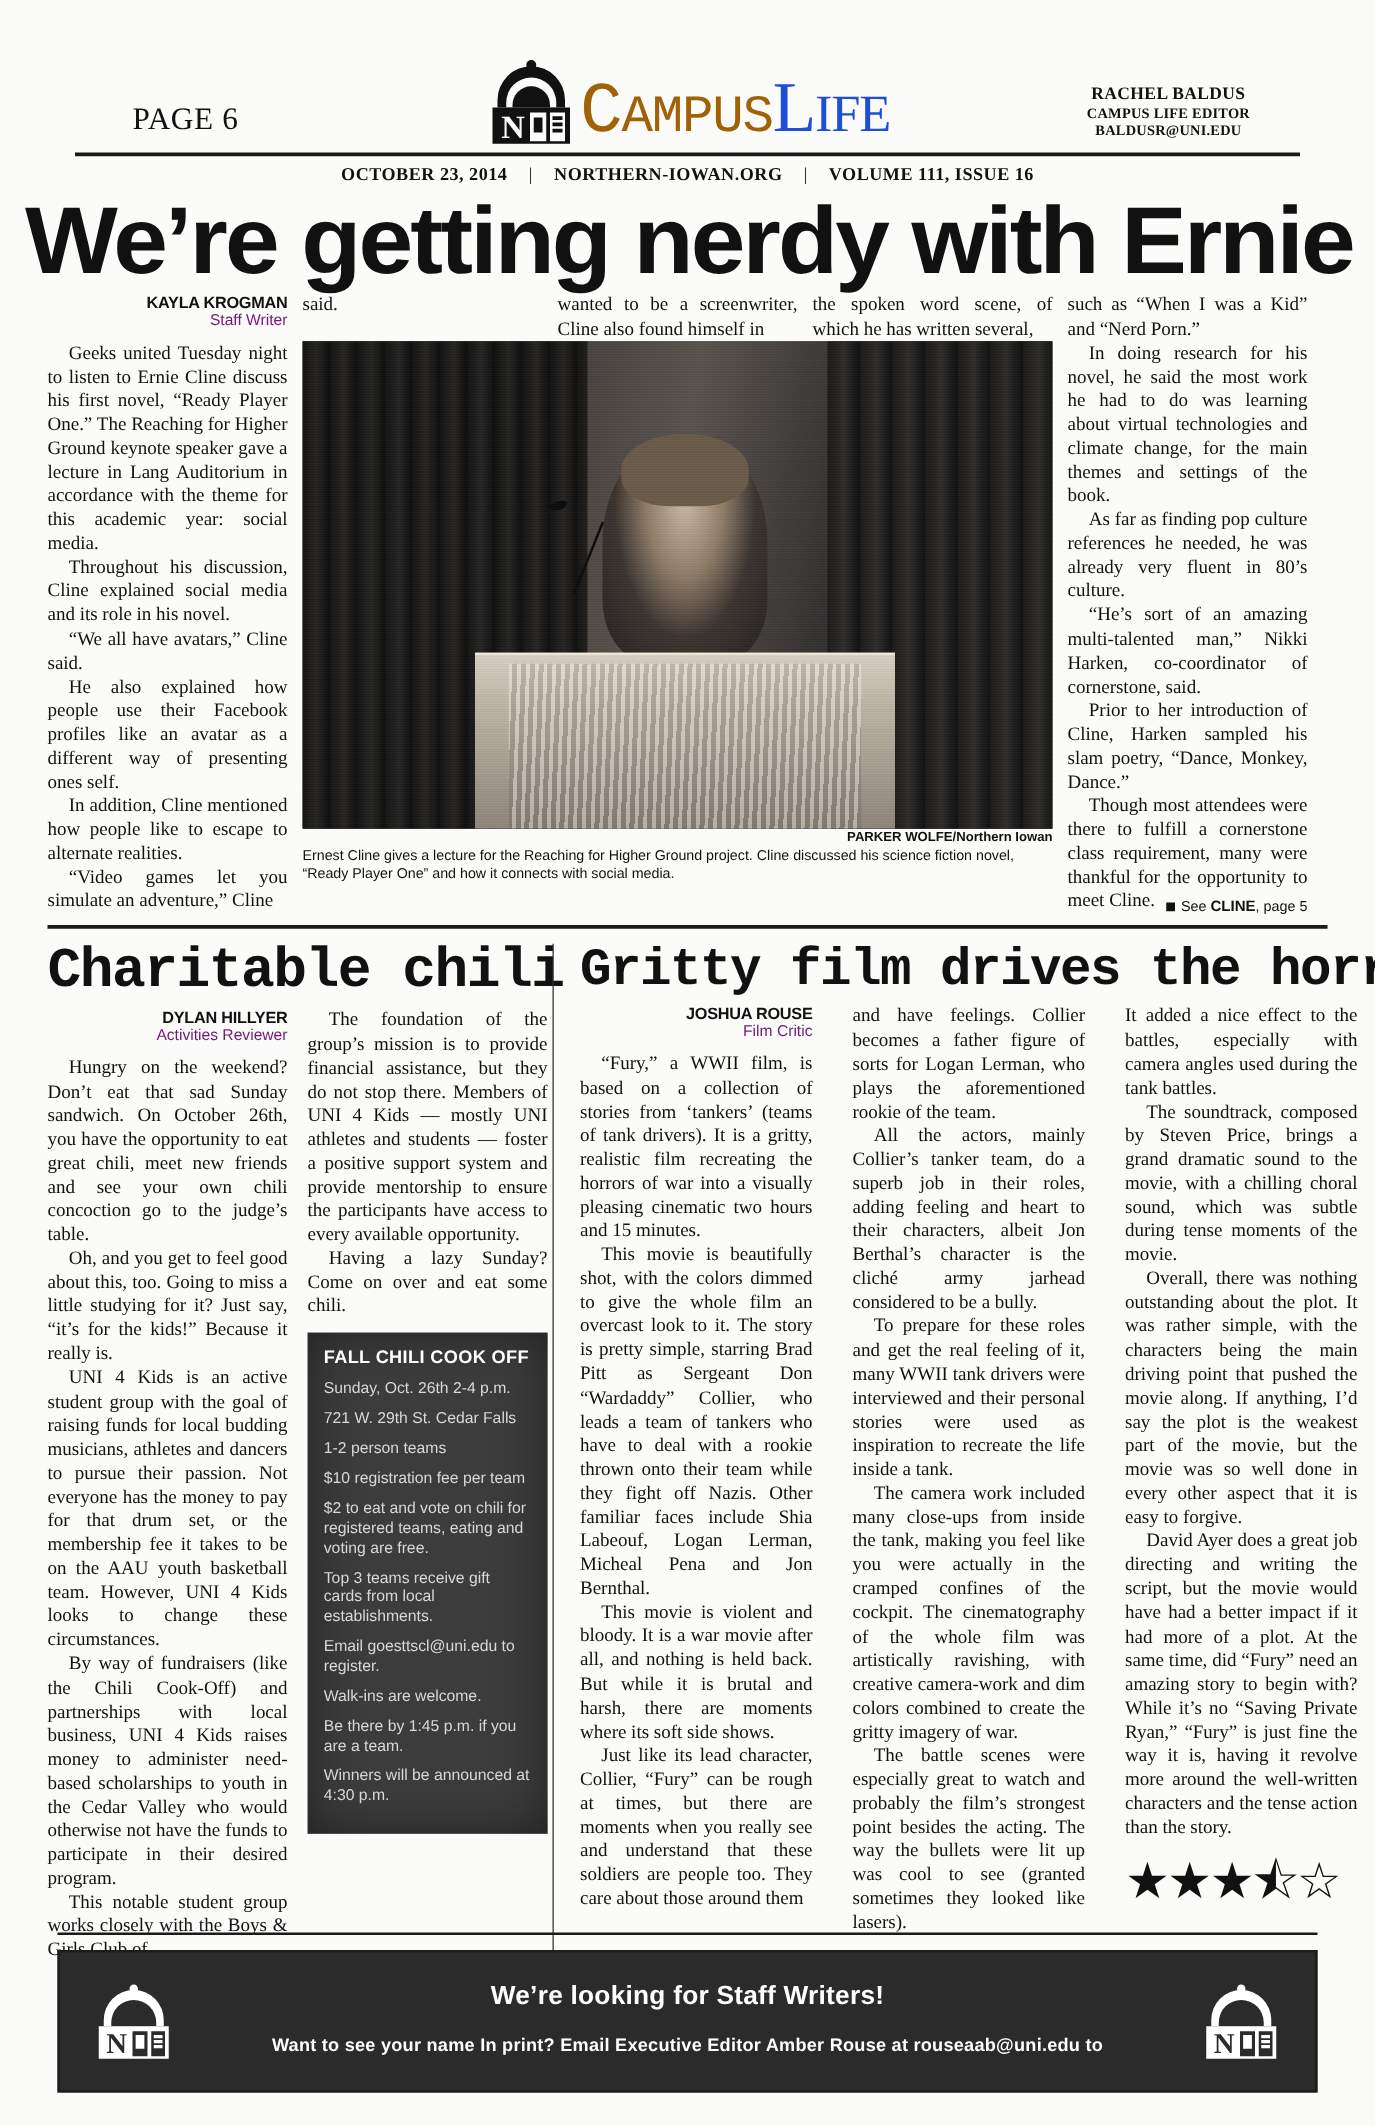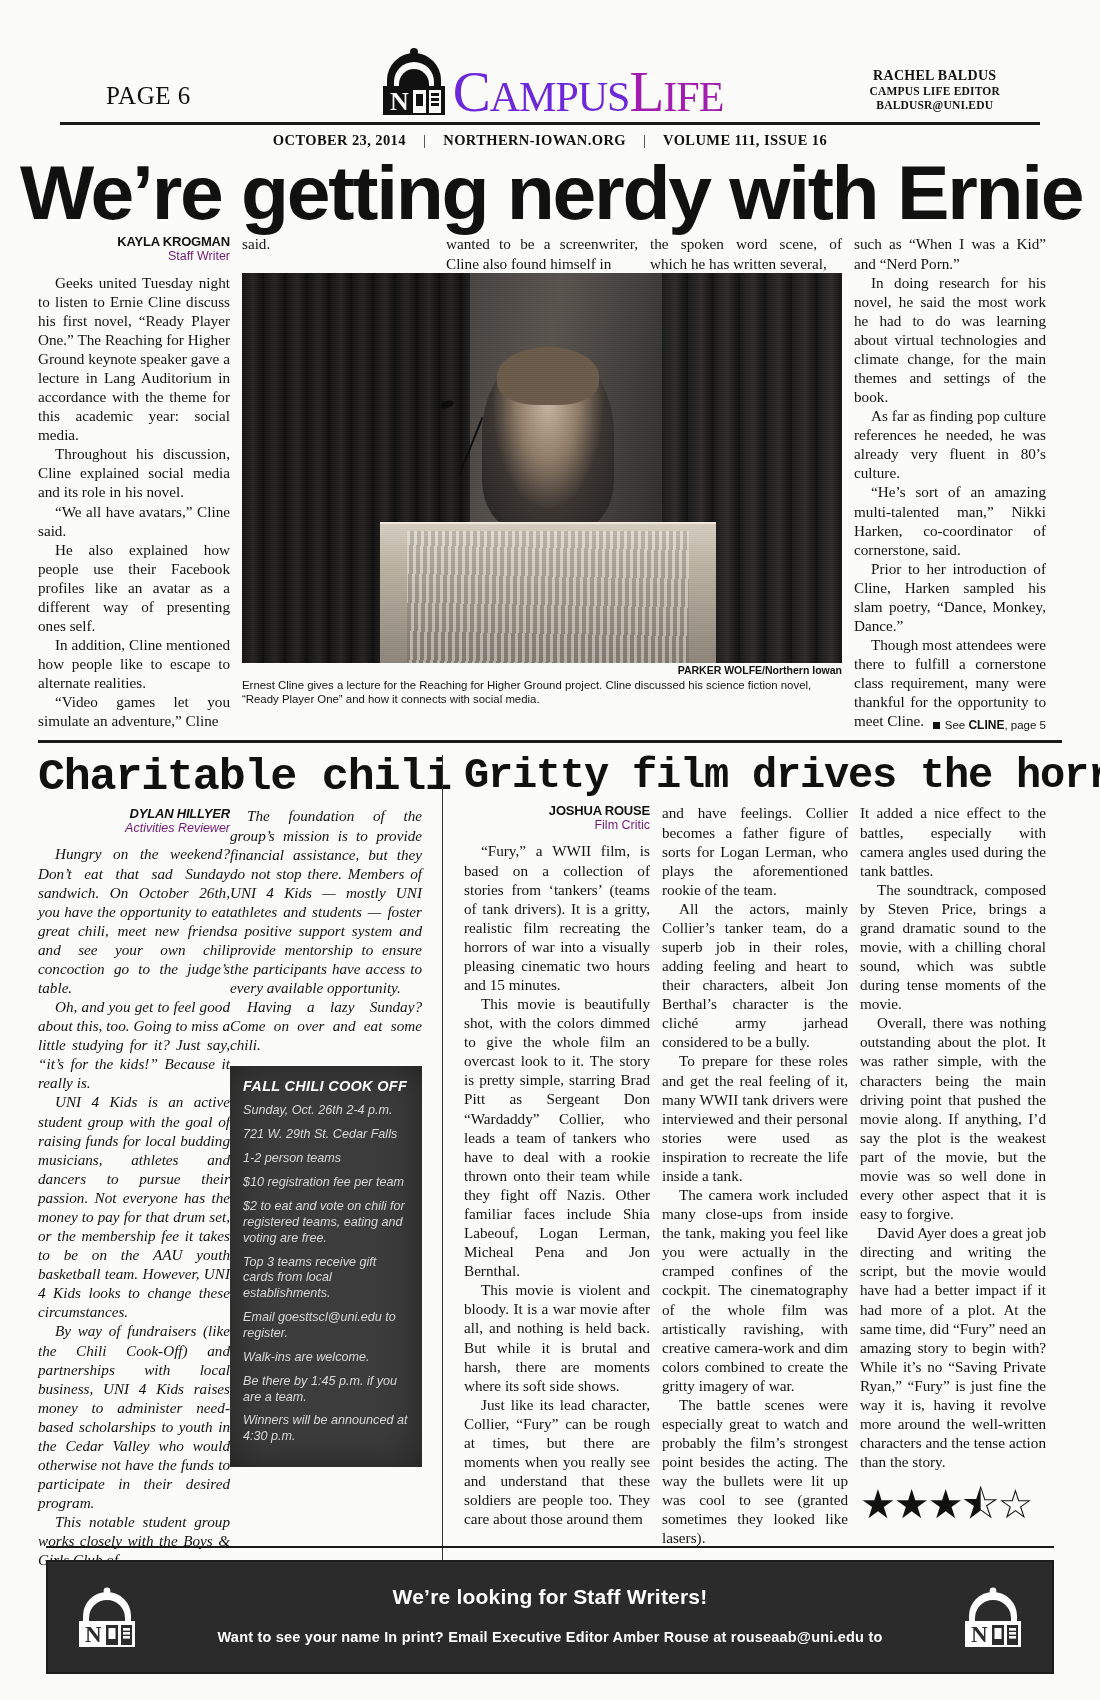--- a/index.html
+++ b/index.html
@@ -32,22 +32,22 @@
   .flagwrap{display:flex;align-items:flex-end;gap:2px;}
   .uni-logo{width:74px;height:70px;position:relative;display:block;}
   .flag-title{
     font-family:"Liberation Serif", serif;
     font-size:57px;line-height:.86;
     letter-spacing:-1px;
     display:flex;align-items:baseline;
   }
   .flag-title .cap{font-size:57px;}
   .flag-title .sm{font-size:42px;}
-  .flag-campus{color:#6d28d9;}
-  .flag-life{color:#a21caf;}
+  .flag-campus{color:#a16207;font-family:Liberation Mono, monospace;}
+  .flag-life{color:#1d4ed8;}
   .editor-block{
     position:absolute;right:62px;bottom:4px;
     text-align:center;line-height:1.22;
     font-family:"Liberation Serif", serif;
     font-weight:bold;
   }
   .editor-name{font-size:14px;letter-spacing:.3px;}
   .editor-role{font-size:11.5px;letter-spacing:.2px;}
   .editor-mail{font-size:11.5px;letter-spacing:.2px;}
 
@@ -164,22 +164,22 @@
   .vdiv{border-left:1.4px solid #333;margin:4px 0 0 0;}
   .head-serif{
     font-family:Liberation Mono, monospace;
     font-size:45px;line-height:1;
     letter-spacing:-1.2px;
     margin:4px 0 6px 0;
     white-space:nowrap;
   }
   .head-serif.right{padding-left:14px;font-size:42px;}
 
-  .chili-cols{display:grid;grid-template-columns:192px 192px;column-gap:0;font-style:italic;}
-  .war-cols{display:grid;grid-template-columns:186px 186px 186px;column-gap:12px;padding-left:14px;}
+  .chili-cols{display:grid;grid-template-columns:192px 192px;column-gap:16px;}
+  .war-cols{display:grid;grid-template-columns:186px 186px 186px;column-gap:32px;padding-left:14px;}
 
   
   .infobox{
     margin-top:12px;
     background:#3c3c3c;
     color:#e9e9e9;
     padding:12px 13px 14px 13px;
     font-family:"Liberation Sans", sans-serif;
     box-shadow:inset 0 0 40px rgba(0,0,0,.45);
   }

